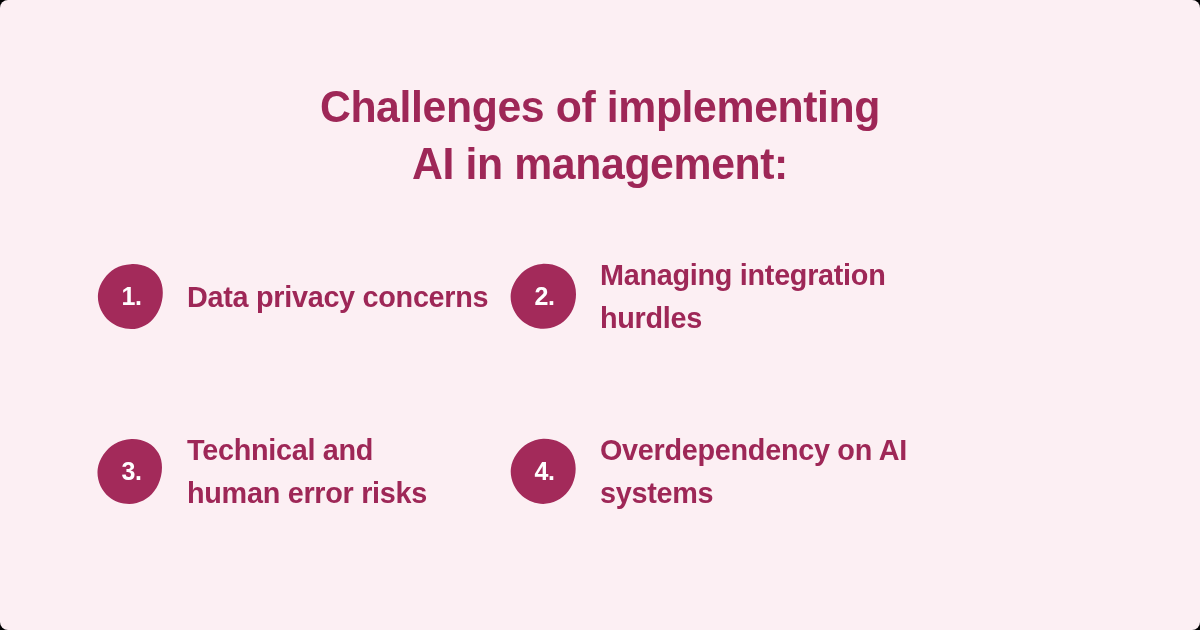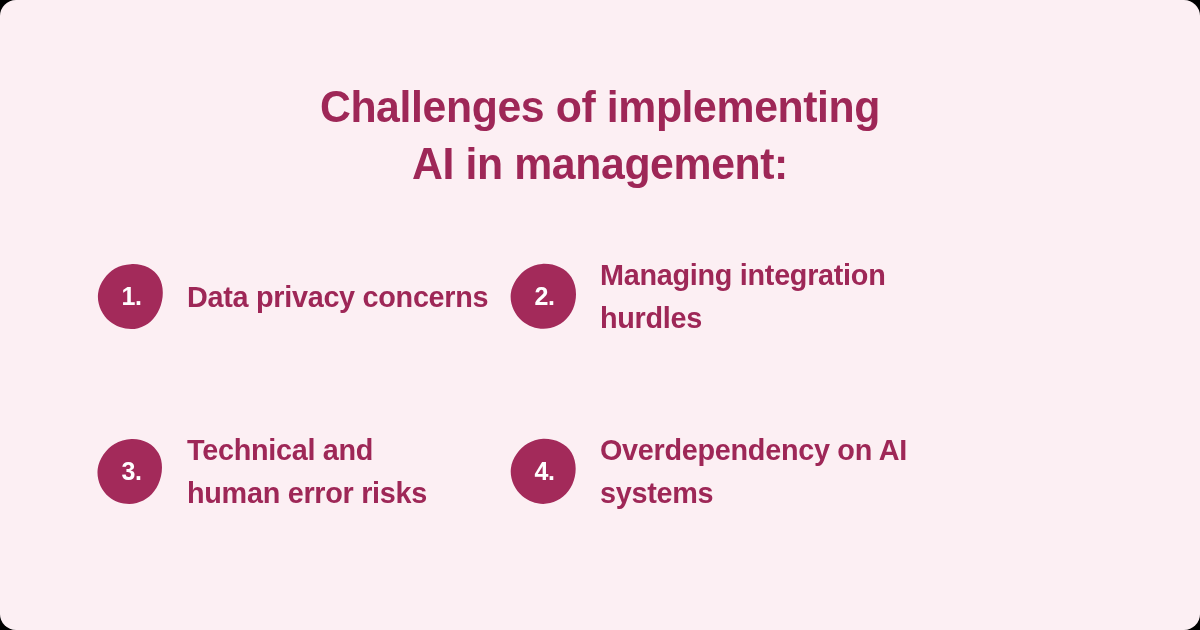--- a/index.html
+++ b/index.html
@@ -12,21 +12,21 @@
     height: 630px;
     overflow: hidden;
     font-family: "Liberation Sans", sans-serif;
   }
   .card {
     position: relative;
     box-sizing: border-box;
     width: 1200px;
     height: 630px;
     background: #fceff3;
-    border-radius: 16px;
+    border-radius: 8px;
     overflow: hidden;
   }
   .title {
     position: absolute;
     left: 0;
     top: 78px;
     width: 1200px;
     text-align: center;
     color: #9e2757;
     font-family: "Liberation Sans", sans-serif;

